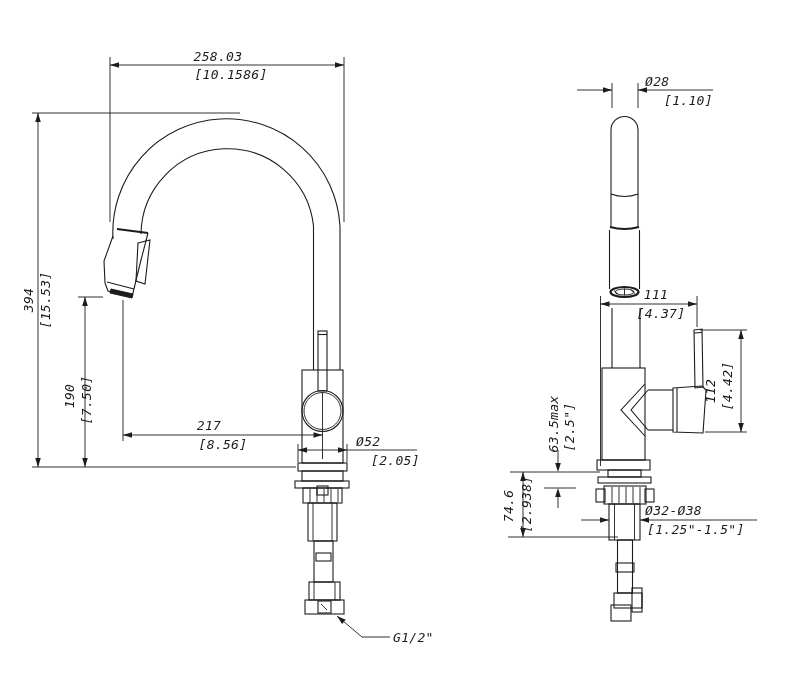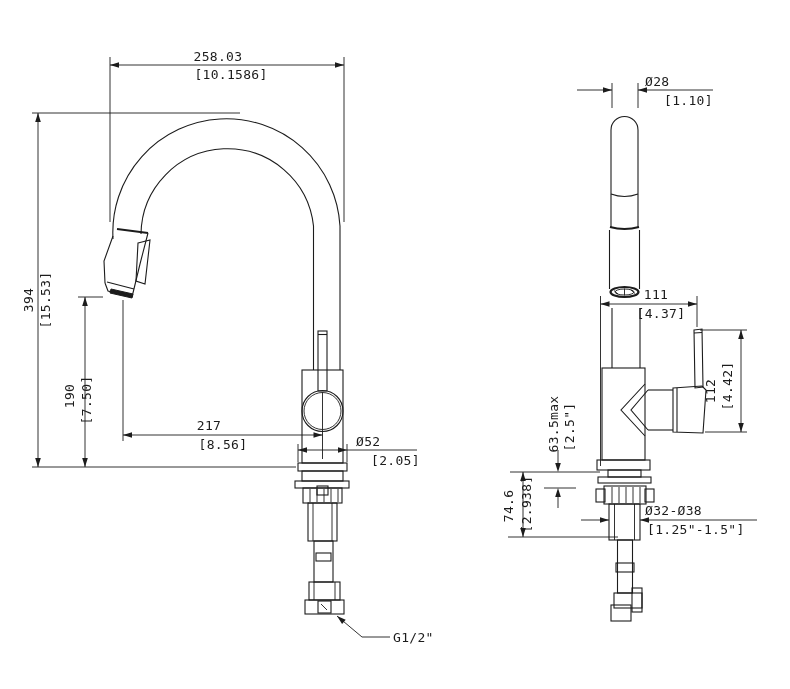--- a/index.html
+++ b/index.html
@@ -1,17 +1,17 @@
 <!DOCTYPE html>
 <html><head>
 <meta charset="utf-8">
 <style>
   html,body{margin:0;padding:0;background:#ffffff;}
   #stage{position:relative;width:790px;height:689px;background:#ffffff;overflow:hidden;
-         font-family:"DejaVu Sans Mono","Liberation Mono",monospace;}
+         font-family:"DejaVu Sans Mono","Liberation Mono",monospace;font-style:italic;}
   svg{position:absolute;left:0;top:0;}
   .obj{fill:none;stroke:#1c1c1c;stroke-width:1.1;}
   .heavy{fill:none;stroke:#1c1c1c;stroke-width:2.2;}
   .dim{fill:none;stroke:#1c1c1c;stroke-width:0.9;}
   .ah{fill:#1c1c1c;stroke:none;}
   .dk{fill:#1c1c1c;stroke:#1c1c1c;}
   text{fill:#1c1c1c;font-family:"DejaVu Sans Mono","Liberation Mono",monospace;
        font-size:13px;letter-spacing:0.3px;}
 </style>
 </head>

